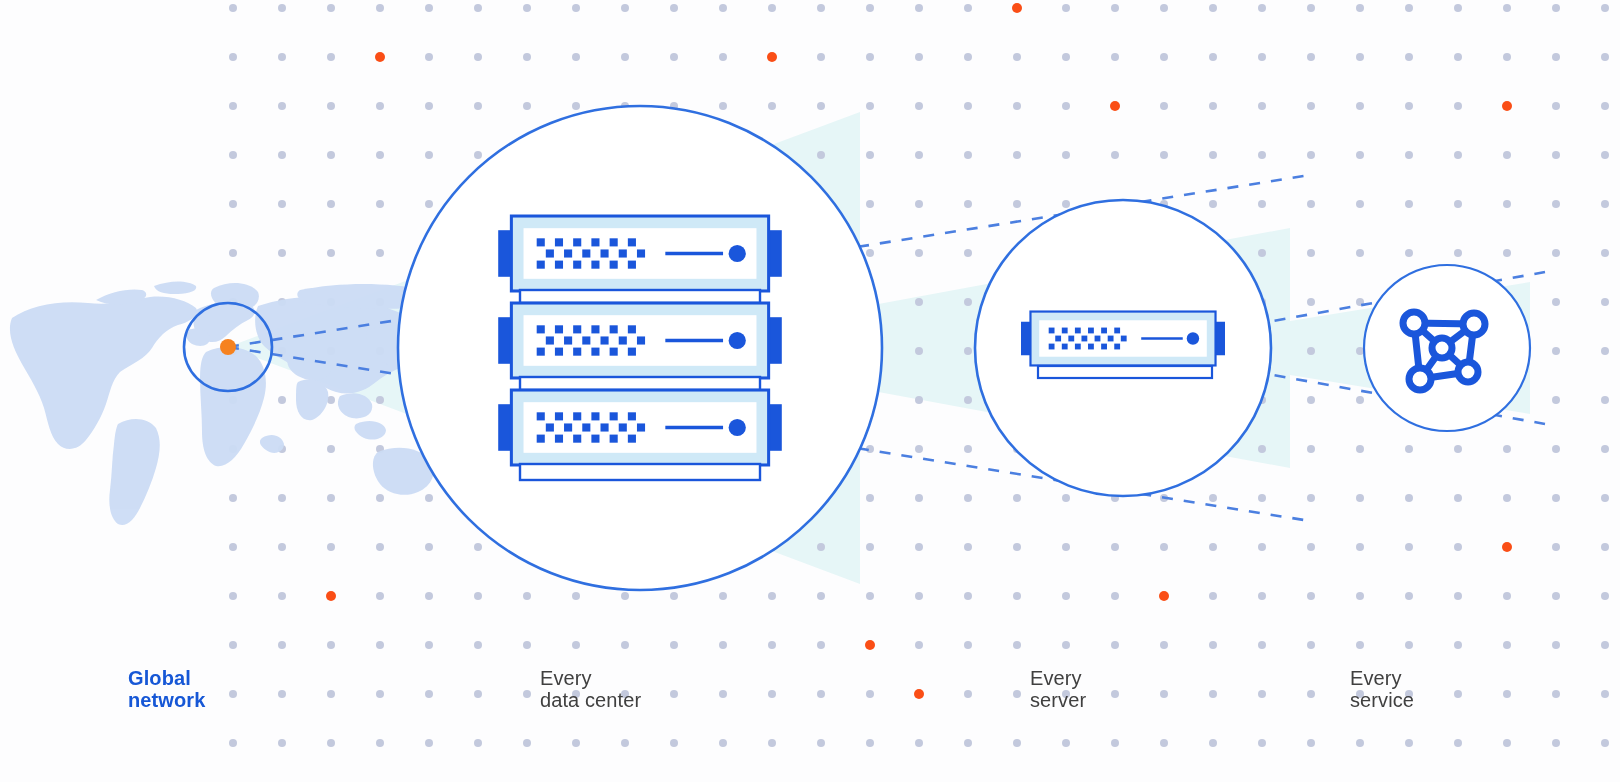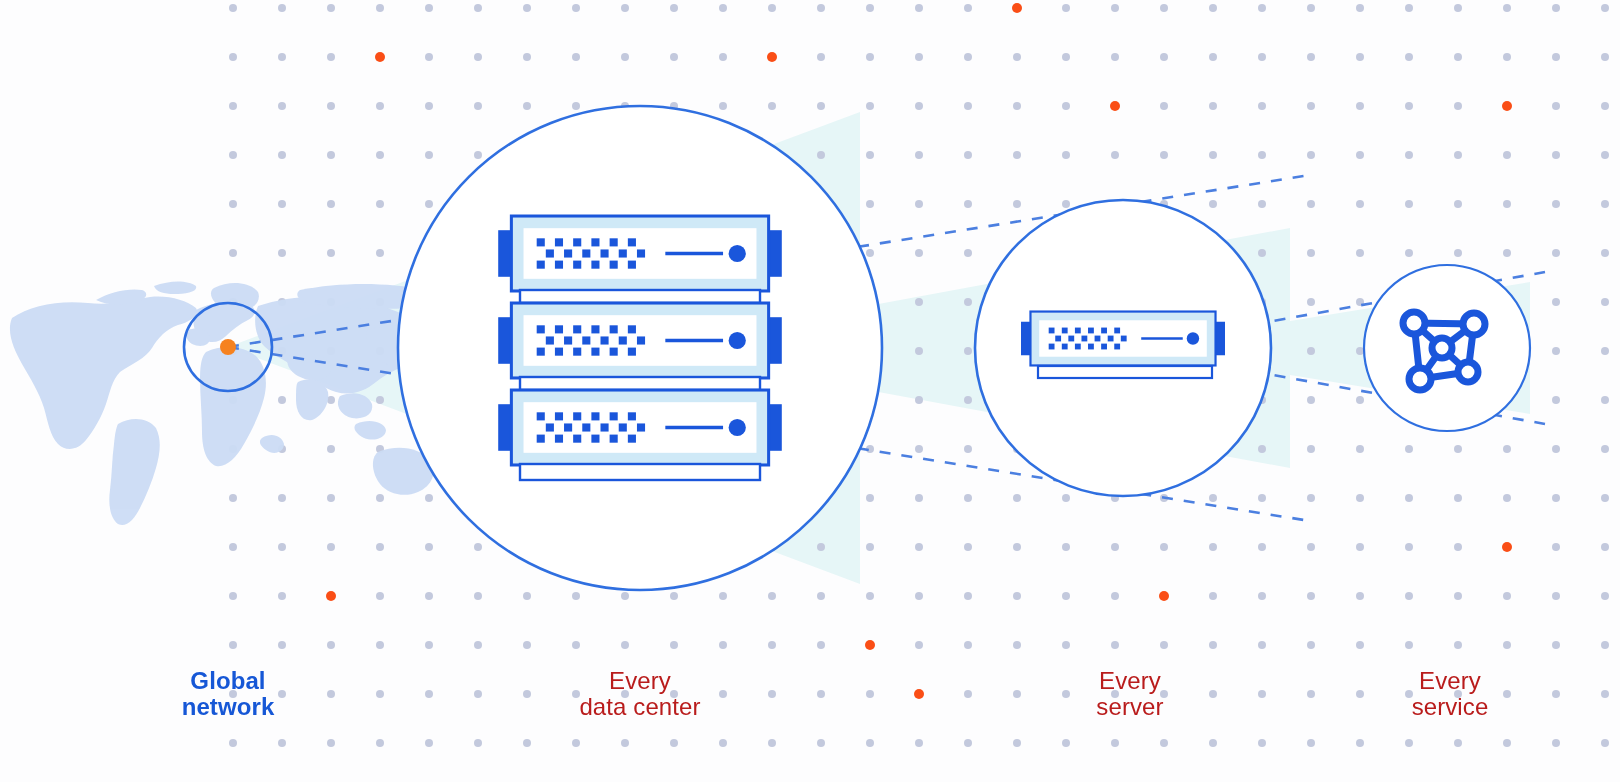--- a/index.html
+++ b/index.html
@@ -21,30 +21,29 @@
   #diagram-svg {
     position: absolute;
     left: 0;
     top: 0;
     width: 1620px;
     height: 782px;
     display: block;
   }
   .caption {
     position: absolute;
-    text-align: center;
     font-family: "Liberation Sans", sans-serif;
-    font-size: 24px;
+    font-size: 20px;
     line-height: 1.08;
     font-weight: 400;
     letter-spacing: 0.1px;
     white-space: pre-line;
     pointer-events: none;
   }
-  .caption-dark { color: #b91c1c; }
+  .caption-dark { color: #404040; }
   .caption-blue { color: #1657d6; font-weight: 700; }
 
   #caption-global   { left: 128px;  top: 668px; width: 200px; }
   #caption-dc       { left: 540px;  top: 668px; width: 200px; }
   #caption-server   { left: 1030px; top: 668px; width: 200px; }
   #caption-service  { left: 1350px; top: 668px; width: 200px; }
 </style>
 </head>
 <body>
 

